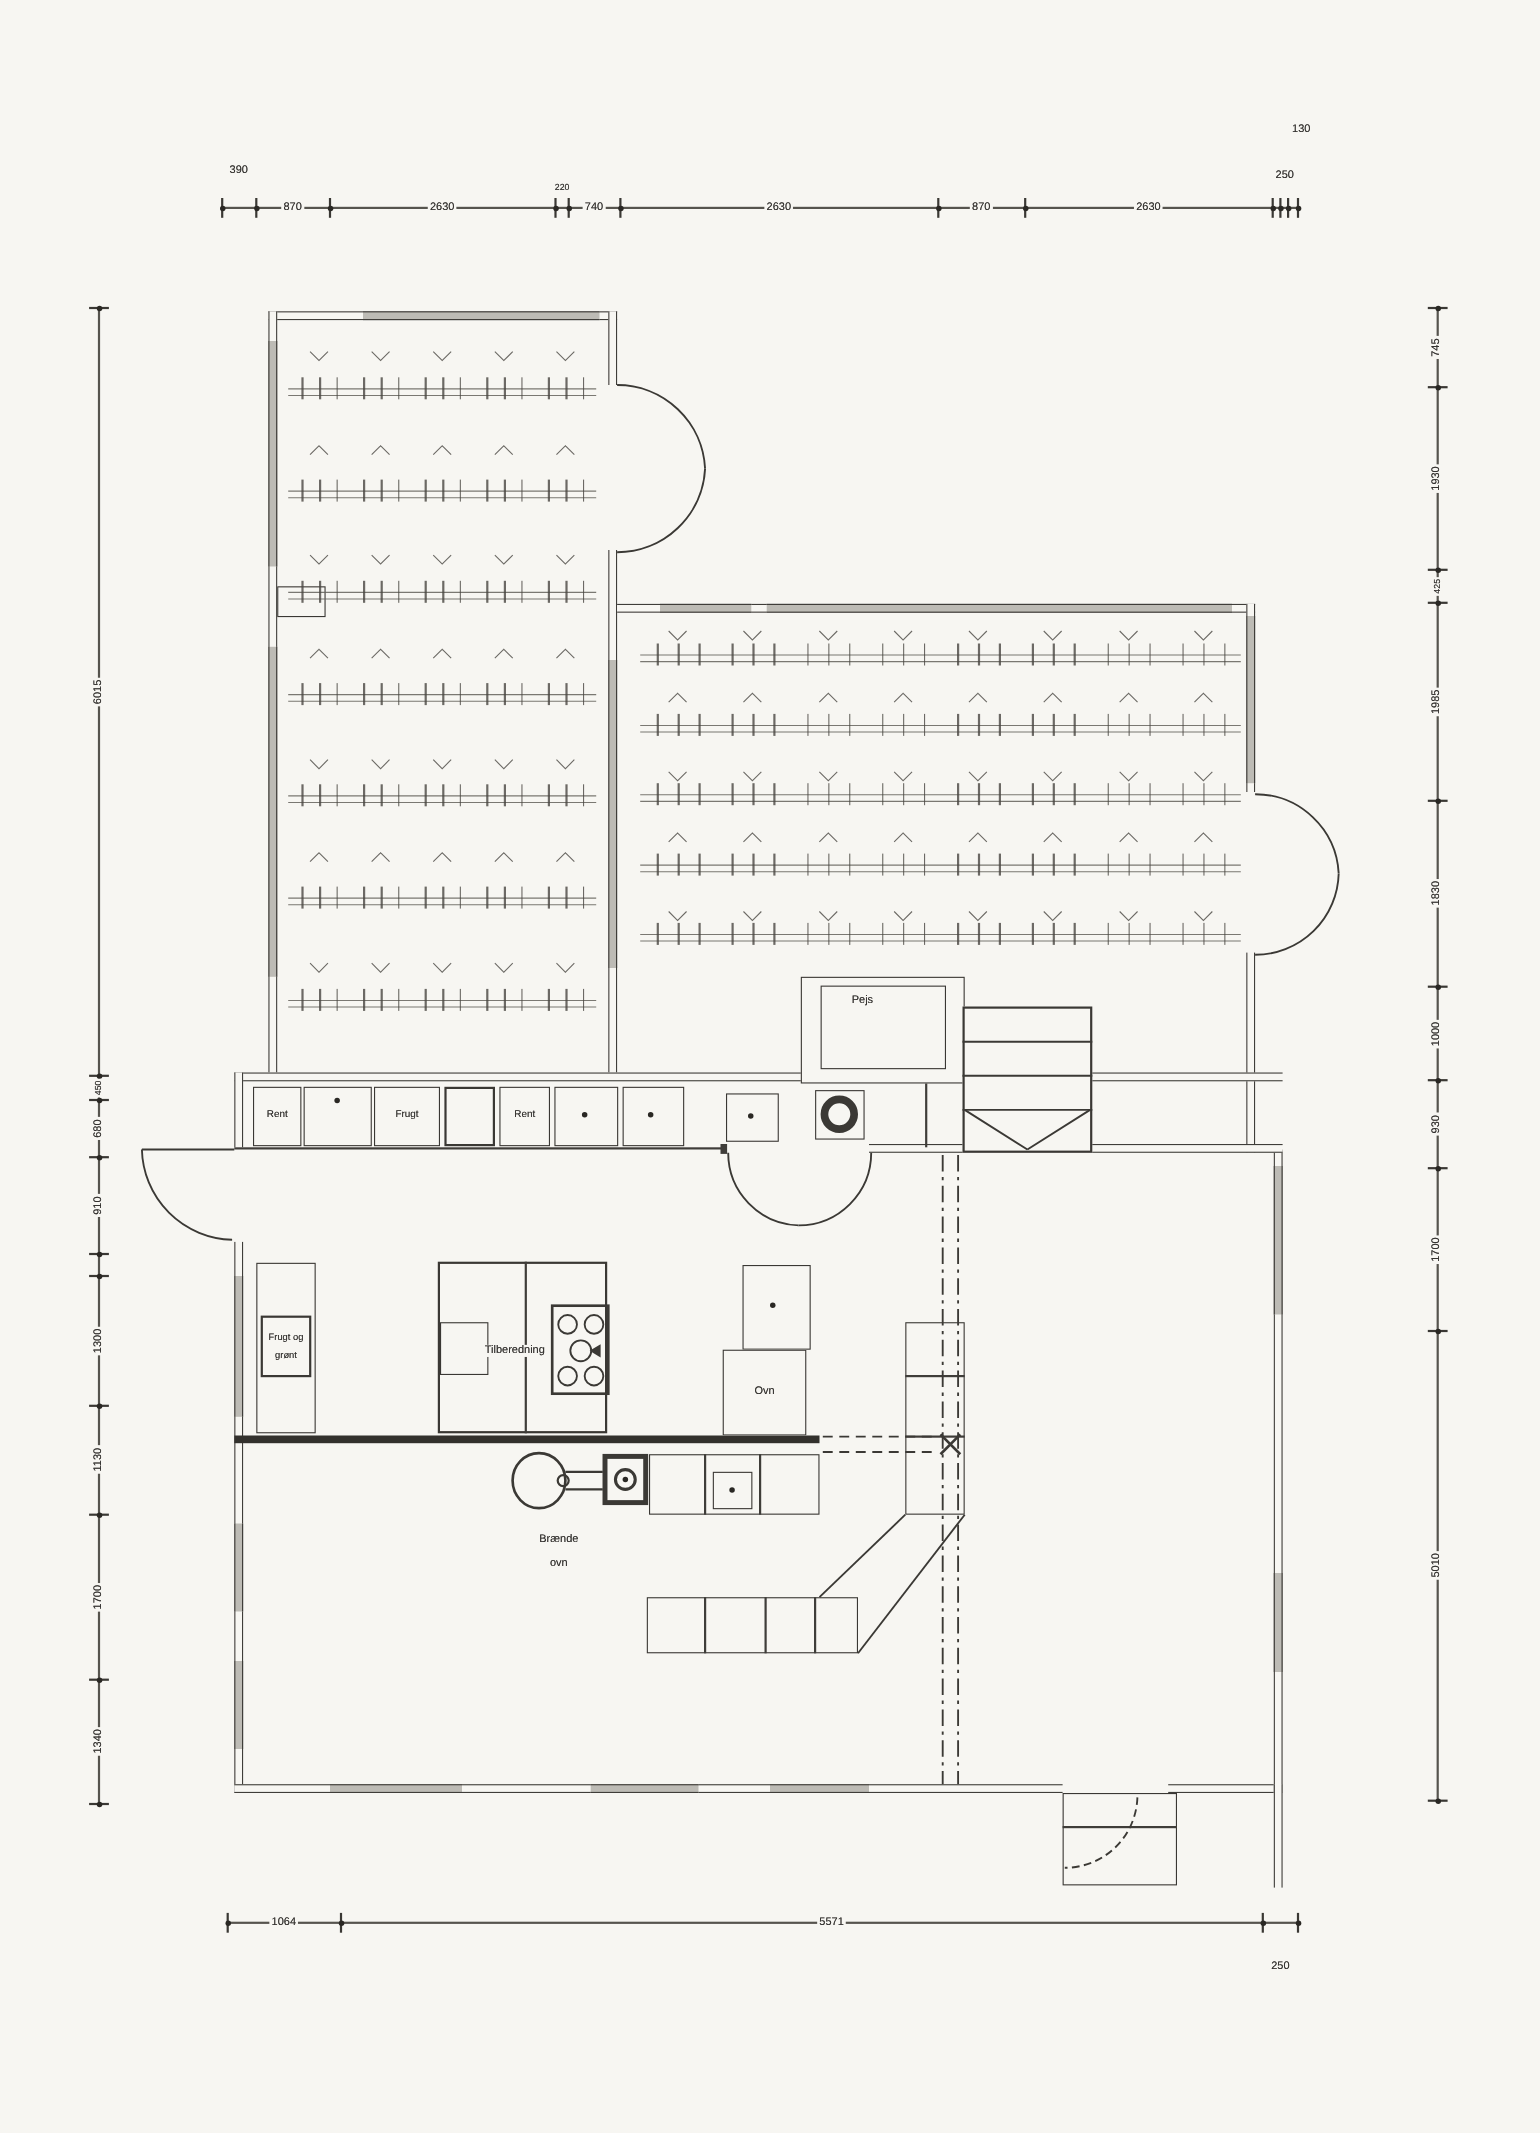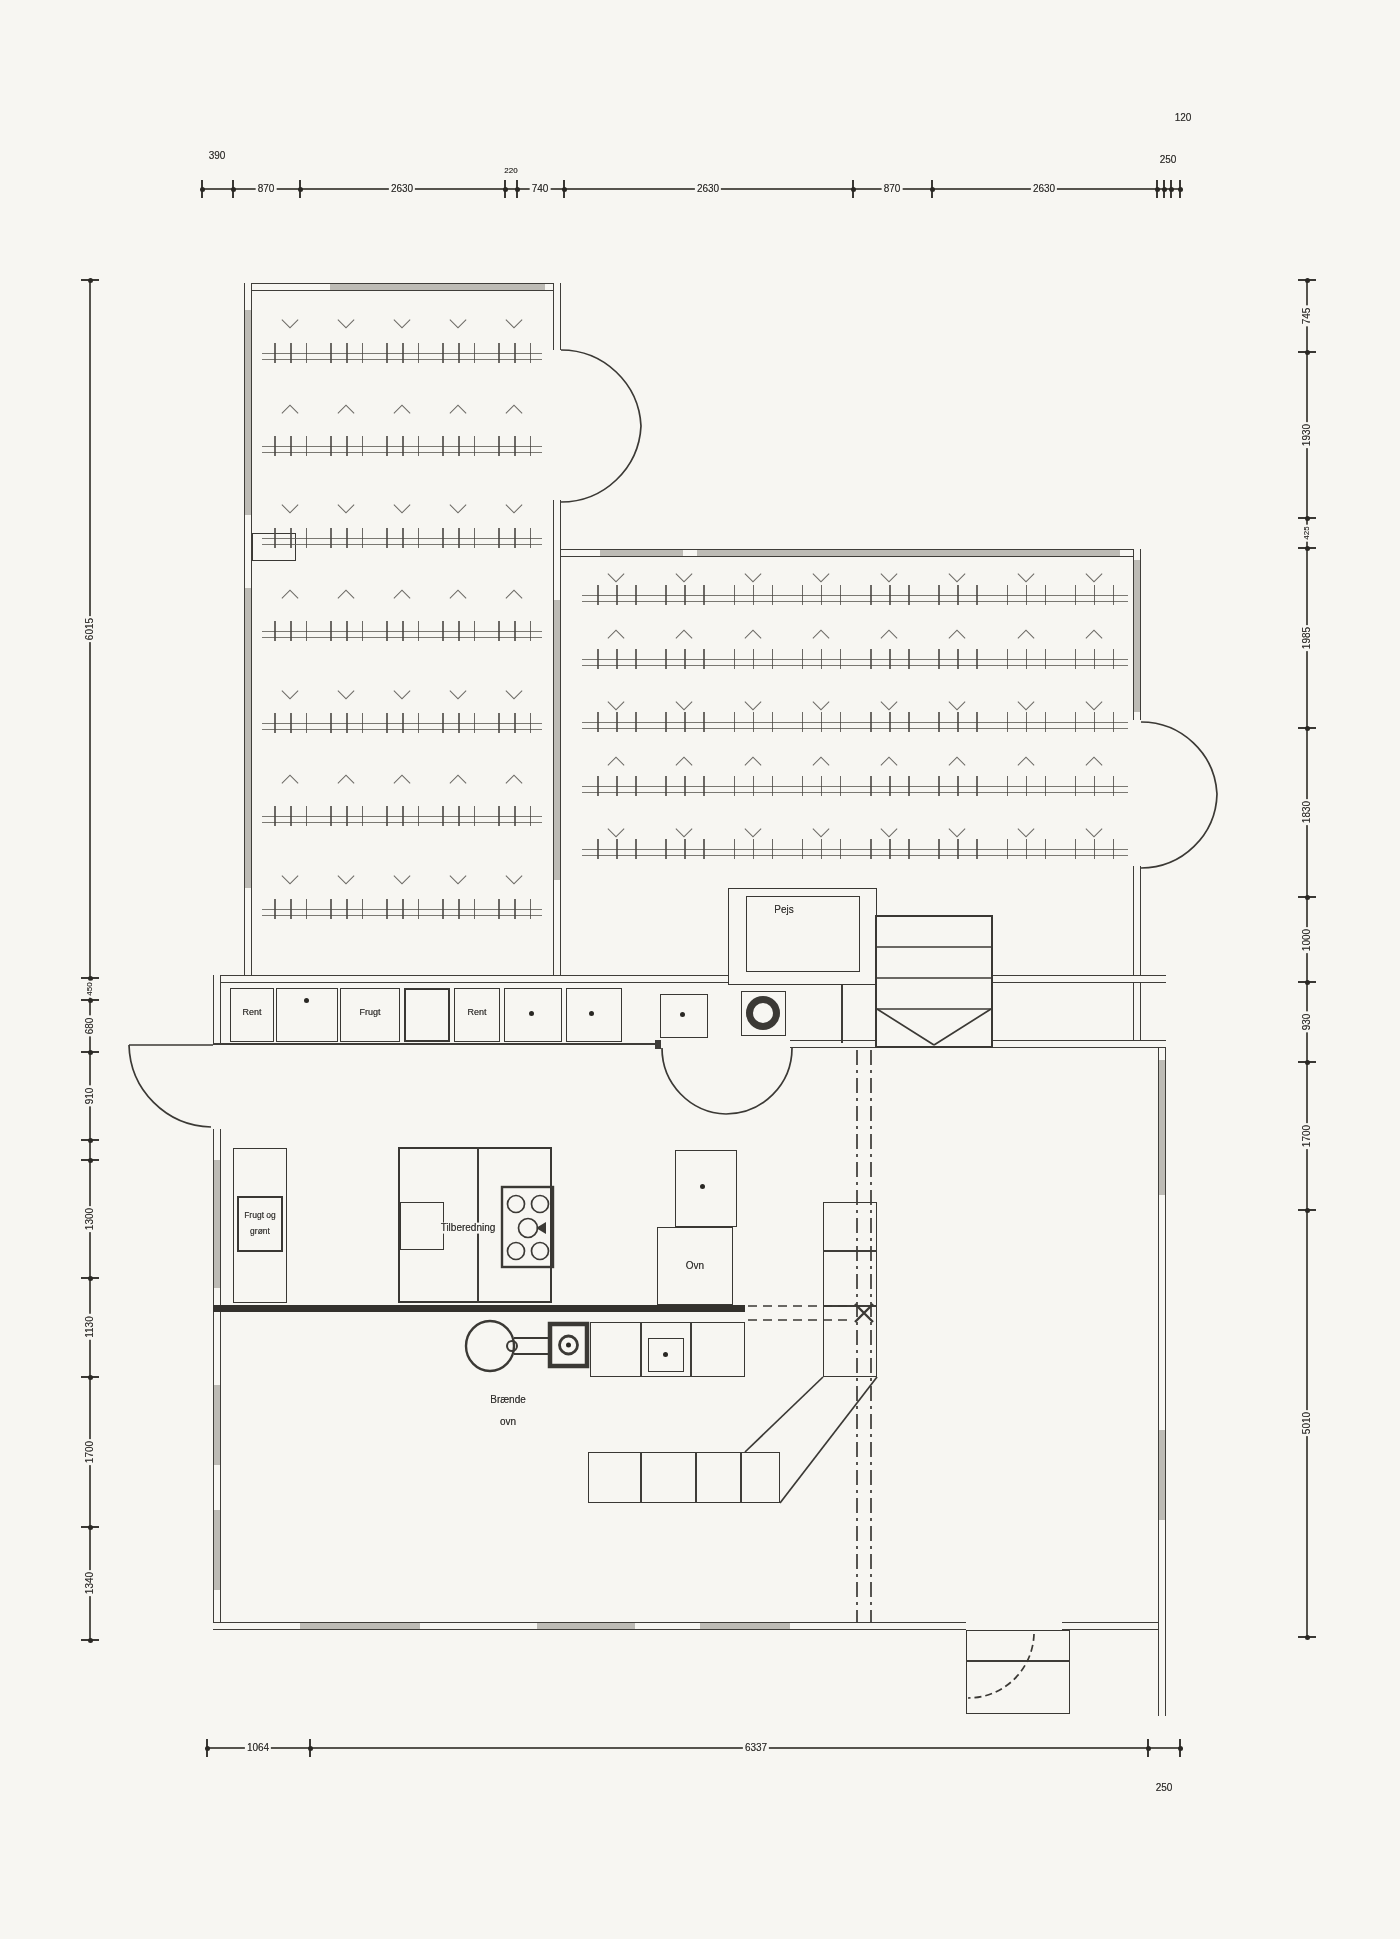--- a/index.html
+++ b/index.html
@@ -443,21 +443,21 @@
 
   <div class="lab" style="left:217px;top:156px;">390</div>
   <div class="lab" style="left:266px;top:189px;">870</div>
   <div class="lab" style="left:402px;top:189px;">2630</div>
   <div class="lab small nobg" style="left:511px;top:171px;">220</div>
   <div class="lab" style="left:540px;top:189px;">740</div>
   <div class="lab" style="left:708px;top:189px;">2630</div>
   <div class="lab" style="left:892px;top:189px;">870</div>
   <div class="lab" style="left:1044px;top:189px;">2630</div>
   <div class="lab" style="left:1168px;top:160px;">250</div>
-  <div class="lab" style="left:1183px;top:118px;">120</div>
+  <div class="lab" style="left:1183px;top:118px;">130</div>
 
   <div class="lab vlab" style="left:90px;top:629px;">6015</div>
   <div class="lab vlab small" style="left:90px;top:989px;">450</div>
   <div class="lab vlab" style="left:90px;top:1026px;">680</div>
   <div class="lab vlab" style="left:90px;top:1096px;">910</div>
   <div class="lab vlab" style="left:90px;top:1219px;">1300</div>
   <div class="lab vlab" style="left:90px;top:1327px;">1130</div>
   <div class="lab vlab" style="left:90px;top:1452px;">1700</div>
   <div class="lab vlab" style="left:90px;top:1583px;">1340</div>
 
@@ -465,21 +465,21 @@
   <div class="lab vlab" style="left:1307px;top:435px;">1930</div>
   <div class="lab vlab small" style="left:1307px;top:533px;">425</div>
   <div class="lab vlab" style="left:1307px;top:638px;">1985</div>
   <div class="lab vlab" style="left:1307px;top:812px;">1830</div>
   <div class="lab vlab" style="left:1307px;top:940px;">1000</div>
   <div class="lab vlab" style="left:1307px;top:1022px;">930</div>
   <div class="lab vlab" style="left:1307px;top:1136px;">1700</div>
   <div class="lab vlab" style="left:1307px;top:1423px;">5010</div>
 
   <div class="lab" style="left:258px;top:1748px;">1064</div>
-  <div class="lab" style="left:756px;top:1748px;">6337</div>
+  <div class="lab" style="left:756px;top:1748px;">5571</div>
   <div class="lab" style="left:1164px;top:1788px;">250</div>
 
   <div class="lab nobg" style="left:784px;top:910px;">Pejs</div>
   <div class="lab" style="left:252px;top:1013px;font-size:9px;">Rent</div>
   <div class="lab" style="left:370px;top:1013px;font-size:9px;">Frugt</div>
   <div class="lab" style="left:477px;top:1013px;font-size:9px;">Rent</div>
   <div class="lab" style="left:468px;top:1228px;">Tilberedning</div>
   <div class="lab" style="left:695px;top:1266px;">Ovn</div>
   <div class="lab nobg" style="left:260px;top:1216px;font-size:8.5px;">Frugt og</div>
   <div class="lab nobg" style="left:260px;top:1232px;font-size:8.5px;">grønt</div>

